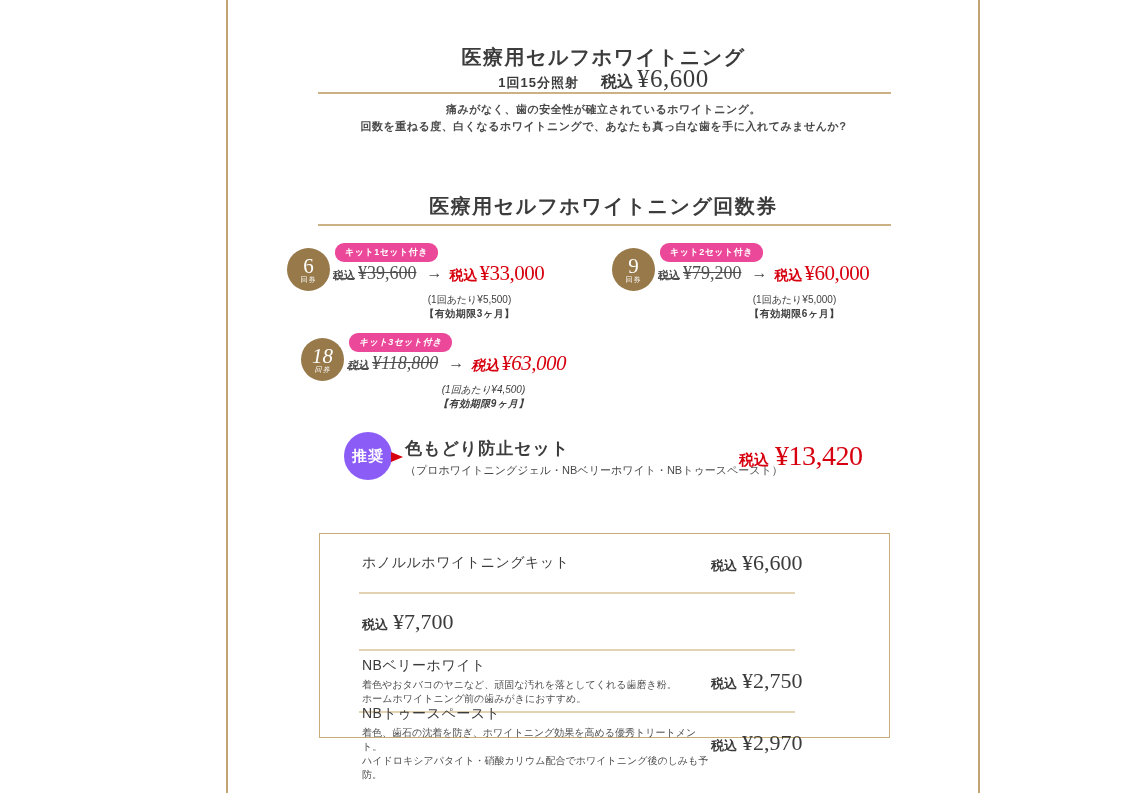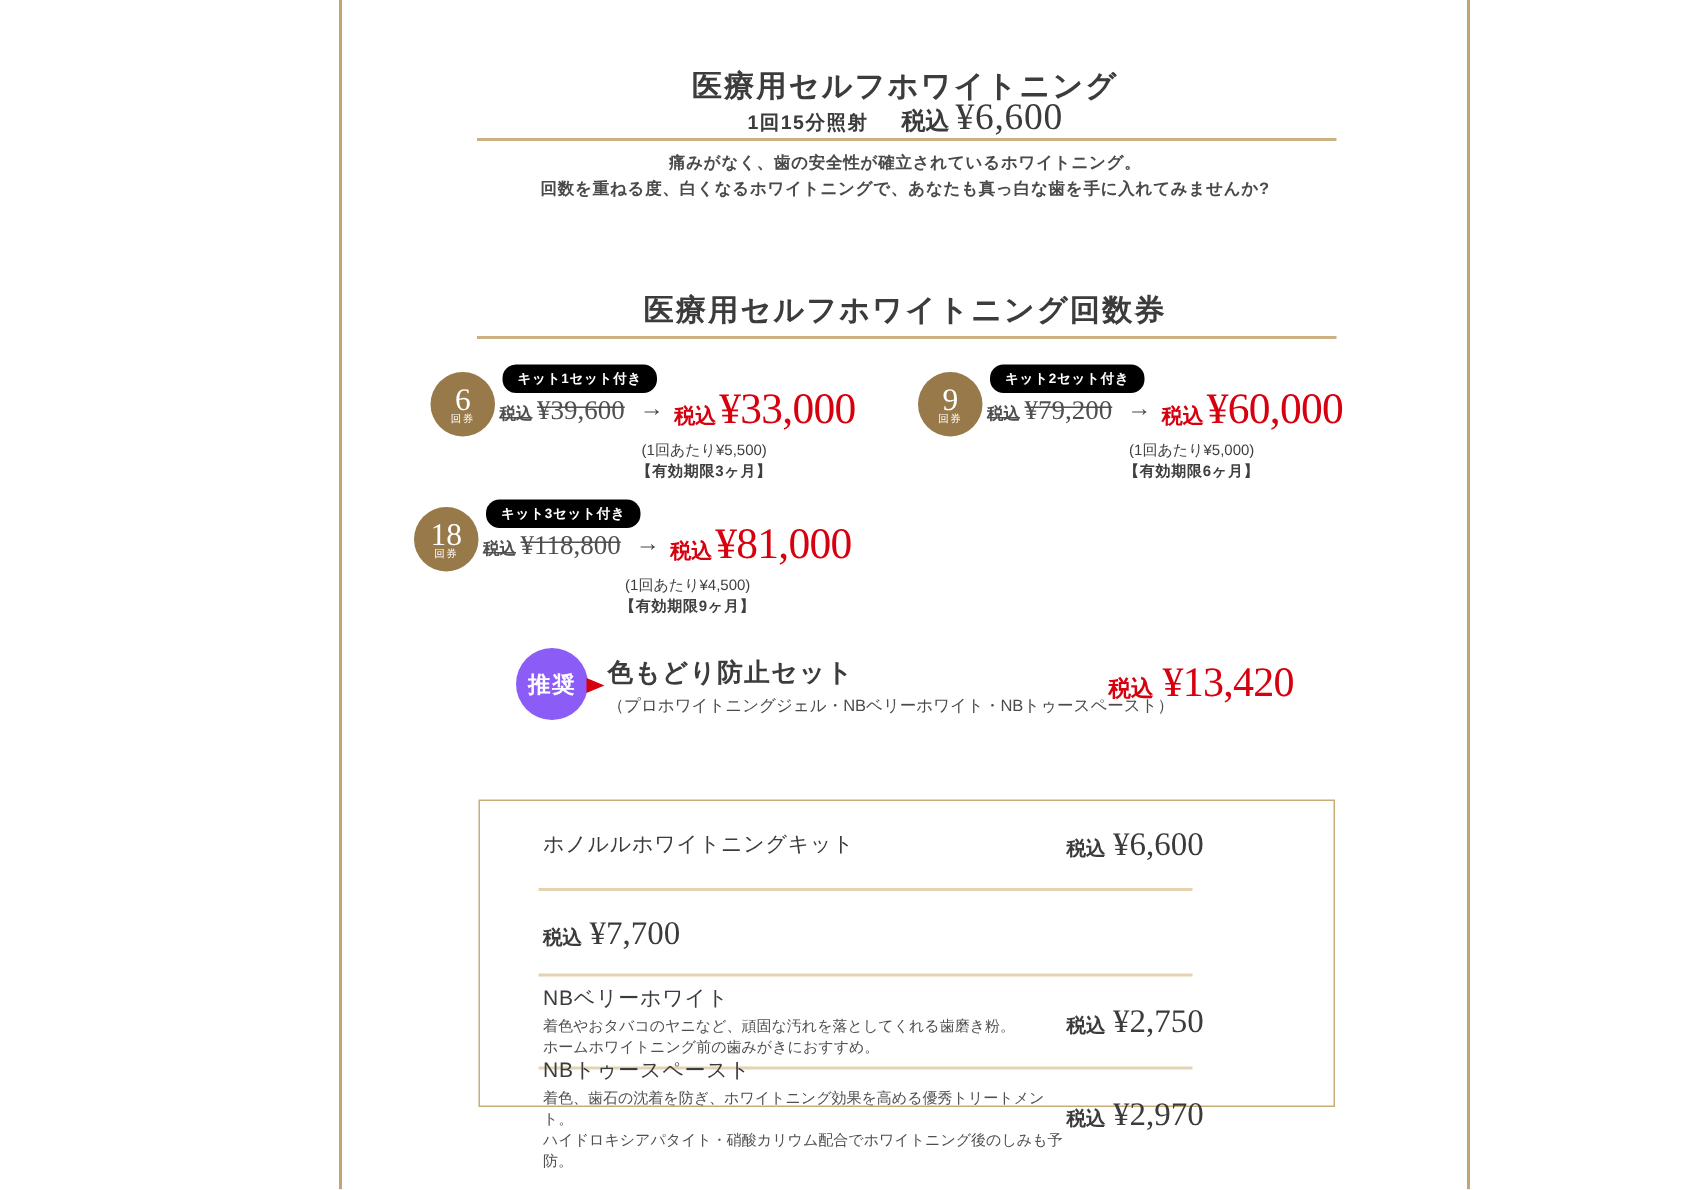--- a/index.html
+++ b/index.html
@@ -34,36 +34,36 @@
   .ticket { position:absolute; width:335px; height:88px; }
   .t-circle {
     position:absolute; left:0; top:5px; width:43px; height:43px;
     background:#97794a; border-radius:50%; color:#fff;
     display:flex; flex-direction:column; align-items:center; justify-content:center;
   }
   .t-count { font-family:"Liberation Serif","DejaVu Serif",serif; font-size:21px; line-height:20px; }
   .t-unit  { font-size:7px; line-height:8px; letter-spacing:1px; }
   .t-badge {
     position:absolute; left:48px; top:0;
-    background:#000000; color:#fff; font-size:9px; font-weight:bold;
+    background:#ec4899; color:#fff; font-size:9px; font-weight:bold;
     padding:3px 10px; border-radius:9px; letter-spacing:0.5px; white-space:nowrap;
   }
   .t-priceline {
     position:absolute; left:46px; top:15px;
     display:flex; align-items:center; white-space:nowrap;
   }
   .t-old {
     color:#4f4f4f; text-decoration:line-through; text-decoration-color:#4f4f4f;
   }
   .t-old .lbl { font-size:11px; font-weight:bold; margin-right:3px; }
   .t-old .amt { font-family:"Liberation Serif","DejaVu Serif",serif; font-size:18px; }
   .t-arrow { margin:0 7px 0 10px; font-size:16px; color:#4a4a4a; }
   .t-new { color:#d7000f; display:flex; align-items:baseline; }
   .t-new .lbl { font-size:14px; font-weight:bold; margin-right:2px; }
-  .t-new .amt { font-family:"Liberation Serif","DejaVu Serif",serif; font-size:29px; letter-spacing:-0.5px; line-height:30px; }
+  .t-new .amt { font-family:"Liberation Serif","DejaVu Serif",serif; font-size:21px; letter-spacing:-0.5px; line-height:30px; }
   .t-per   { position:absolute; left:80px; top:50px; width:205px; text-align:center; font-size:10px; color:#3f3f3f; }
   .t-valid { position:absolute; left:80px; top:64px; width:205px; text-align:center; font-size:10px; font-weight:bold; color:#3f3f3f; letter-spacing:0.5px; }
 
   
   .rec { position:absolute; left:300px; top:430px; width:550px; height:60px; }
   .rec-badge {
     position:absolute; left:2px; top:2px; width:48px; height:48px;
     background:#8b5cf6; border-radius:50%; color:#fff;
     display:flex; align-items:center; justify-content:center;
     font-size:15px; font-weight:bold; letter-spacing:1px;
@@ -145,32 +145,32 @@
       <span class="t-arrow">→</span>
       <span class="t-new">
           <span class="lbl">税込</span>
           <span class="amt">¥60,000</span>
         </span>
     </div>
     <div class="t-per">(1回あたり¥5,000)</div>
     <div class="t-valid">【有効期限6ヶ月】</div>
   </div>
 
-  <div class="ticket" style="left:234px; top:333px;">
+  <div class="ticket" style="left:259px; top:333px;font-style:italic;">
     <div class="t-circle">
       <span class="t-count">18</span>
       <span class="t-unit">回券</span>
     </div>
     <div class="t-badge">キット3セット付き</div>
     <div class="t-priceline">
       <s class="t-old"><span class="lbl">税込</span><span class="amt">¥118,800</span></s>
       <span class="t-arrow">→</span>
       <span class="t-new">
           <span class="lbl">税込</span>
-          <span class="amt">¥81,000</span>
+          <span class="amt">¥63,000</span>
         </span>
     </div>
     <div class="t-per">(1回あたり¥4,500)</div>
     <div class="t-valid">【有効期限9ヶ月】</div>
   </div>
 
   <div class="rec">
     <div class="rec-badge">推奨</div>
     <div class="rec-tail"></div>
     <div class="rec-title">色もどり防止セット</div>

